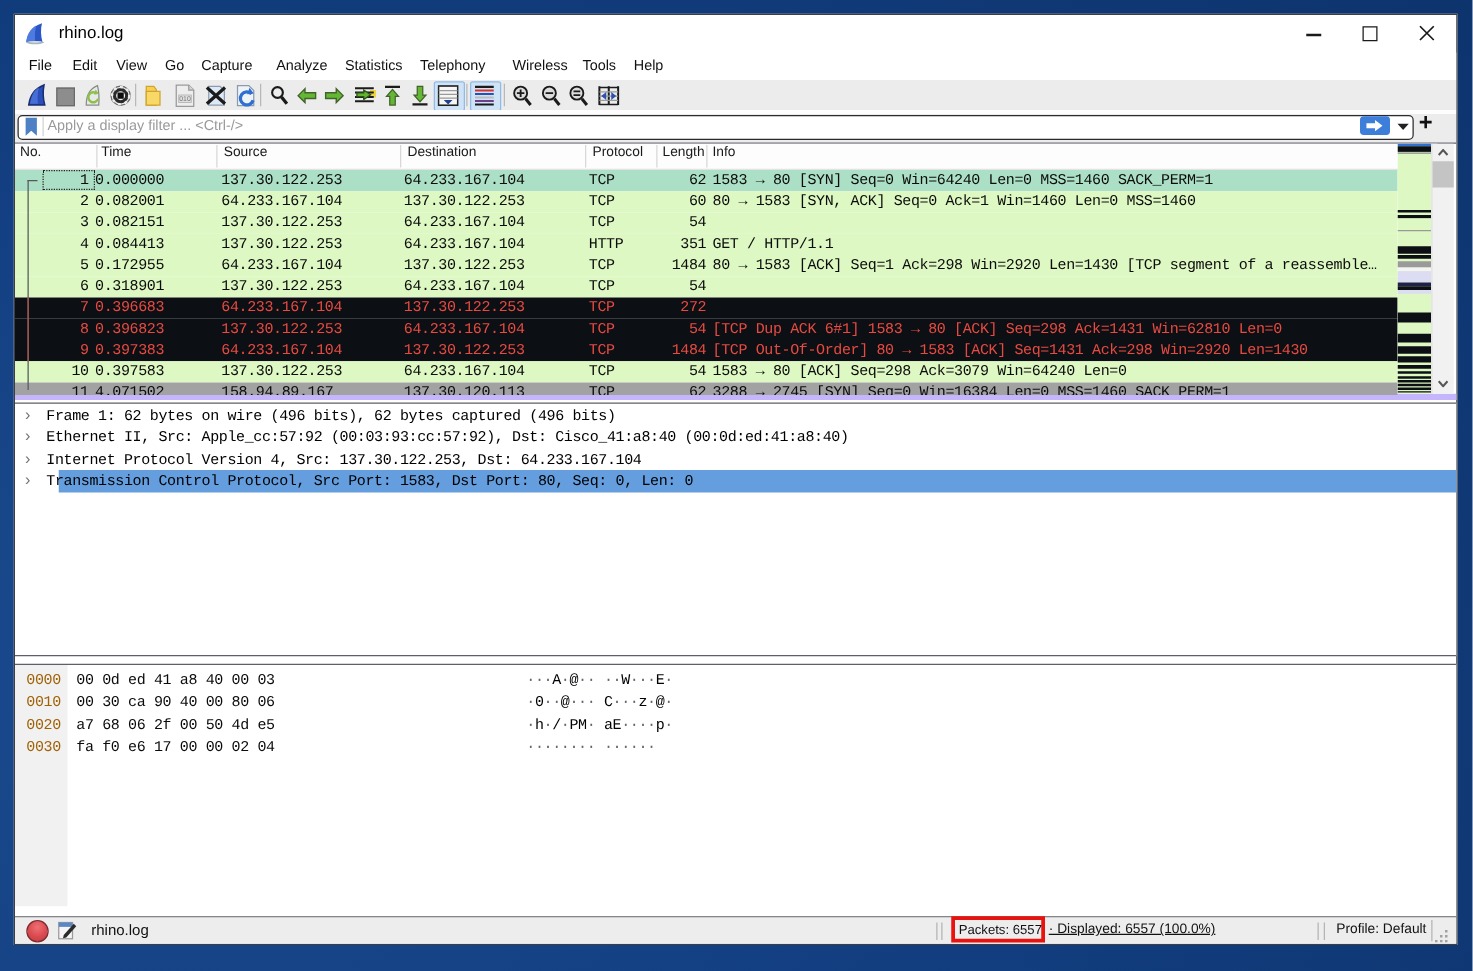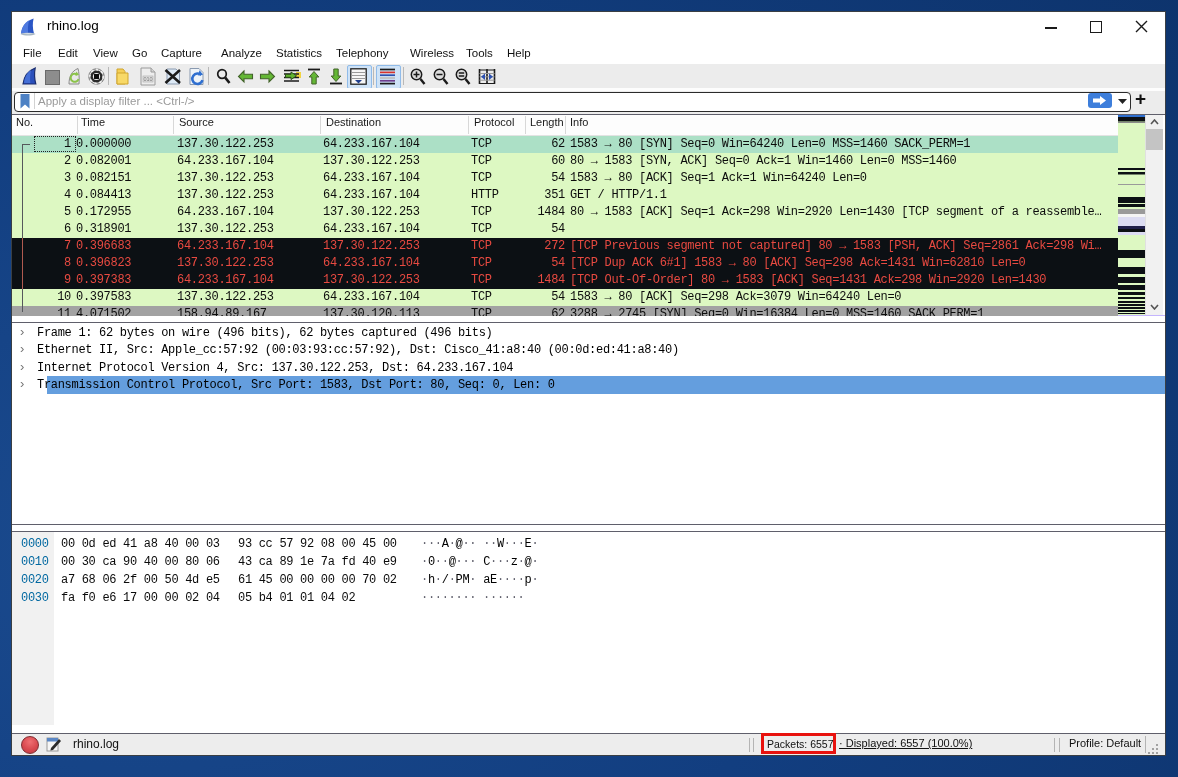--- a/index.html
+++ b/index.html
@@ -9,21 +9,21 @@
 .mono{font-family:"Liberation Mono",monospace;font-size:12px;letter-spacing:-0.3px;white-space:pre;}
 .mono b{font-weight:normal;color:#000;}
 
 .mi{position:absolute;top:0;font-size:11.5px;color:#111;line-height:22px;}
 
 #tbar{position:absolute;left:0;top:52px;width:1153px;height:24px;background:#ececec;}
 #fbar{position:absolute;left:0;top:76px;width:1153px;height:26px;background:linear-gradient(#fdfdfd 0,#fdfdfd 3px,#ececec 3px);}
 .tsep{position:absolute;top:3px;width:1px;height:18px;background:#b8b8b8;}
 .chk{position:absolute;top:1px;width:23px;height:22px;background:#cfe3f7;border:1px solid #90bbe9;border-radius:2px;}
 
-#plist{position:absolute;left:0;top:102px;width:1153px;height:200px;background:#fff;border-top:1px solid #5f5f6b;border-bottom:1px solid #c4b5fd;}
+#plist{position:absolute;left:0;top:102px;width:1153px;height:200px;background:#fff;border-top:1px solid #5f5f6b;border-bottom:5px solid #c4b5fd;}
 .hsep{position:absolute;top:1px;width:1px;height:18px;background:#d8d8d8;}
 .row{position:absolute;left:0;width:1106px;height:17px;overflow:hidden;}
 .row span{position:absolute;top:0;line-height:17px;}
 .gr{background:#ddf8c2;color:#0c0c0c;}
 .bad{background:#0c1014;color:#e84a41;}
 .sel{background:#ace0c6;color:#0c0c0c;}
 .gry{background:#a2a2a2;color:#0c0c0c;}
 .cN{left:0;width:59px;text-align:right;}
 .cT{left:64px;}.cS{left:165px;}.cD{left:311px;}.cP{left:459px;}
 .cL{left:430px;width:123px;text-align:right;}
@@ -198,25 +198,25 @@
       <div class="a" style="left:558px;top:1px;text-align:center;">Info</div>
       <div class="hsep" style="left:65px"></div>
       <div class="hsep" style="left:161px"></div>
       <div class="hsep" style="left:308px"></div>
       <div class="hsep" style="left:456px"></div>
       <div class="hsep" style="left:513px"></div>
       <div class="hsep" style="left:553px"></div>
     </div>
     <div class="row mono sel" style="top:21px"><span class="cN">1</span><span class="cT">0.000000</span><span class="cS">137.30.122.253</span><span class="cD">64.233.167.104</span><span class="cP">TCP</span><span class="cL">62</span><span class="cI">1583 → 80 [SYN] Seq=0 Win=64240 Len=0 MSS=1460 SACK_PERM=1</span></div>
     <div class="row mono gr" style="top:38px"><span class="cN">2</span><span class="cT">0.082001</span><span class="cS">64.233.167.104</span><span class="cD">137.30.122.253</span><span class="cP">TCP</span><span class="cL">60</span><span class="cI">80 → 1583 [SYN, ACK] Seq=0 Ack=1 Win=1460 Len=0 MSS=1460</span></div>
-    <div class="row mono gr" style="top:55px"><span class="cN">3</span><span class="cT">0.082151</span><span class="cS">137.30.122.253</span><span class="cD">64.233.167.104</span><span class="cP">TCP</span><span class="cL">54</span><span class="cI">1583 → 80 [ACK] Seq=1 Ack=1 Win=64240 Len=0</span></div>
+    <div class="row mono gr" style="top:55px"><span class="cN">3</span><span class="cT">0.082151</span><span class="cS">137.30.122.253</span><span class="cD">64.233.167.104</span><span class="cP">TCP</span><span class="cL">54</span></div>
     <div class="row mono gr" style="top:72px"><span class="cN">4</span><span class="cT">0.084413</span><span class="cS">137.30.122.253</span><span class="cD">64.233.167.104</span><span class="cP">HTTP</span><span class="cL">351</span><span class="cI">GET / HTTP/1.1</span></div>
     <div class="row mono gr" style="top:89px"><span class="cN">5</span><span class="cT">0.172955</span><span class="cS">64.233.167.104</span><span class="cD">137.30.122.253</span><span class="cP">TCP</span><span class="cL">1484</span><span class="cI">80 → 1583 [ACK] Seq=1 Ack=298 Win=2920 Len=1430 [TCP segment of a reassemble…</span></div>
     <div class="row mono gr" style="top:106px"><span class="cN">6</span><span class="cT">0.318901</span><span class="cS">137.30.122.253</span><span class="cD">64.233.167.104</span><span class="cP">TCP</span><span class="cL">54</span></div>
-    <div class="row mono bad" style="top:123px"><span class="cN">7</span><span class="cT">0.396683</span><span class="cS">64.233.167.104</span><span class="cD">137.30.122.253</span><span class="cP">TCP</span><span class="cL">272</span><span class="cI">[TCP Previous segment not captured] 80 → 1583 [PSH, ACK] Seq=2861 Ack=298 Wi…</span></div>
+    <div class="row mono bad" style="top:123px"><span class="cN">7</span><span class="cT">0.396683</span><span class="cS">64.233.167.104</span><span class="cD">137.30.122.253</span><span class="cP">TCP</span><span class="cL">272</span></div>
     <div class="row mono bad" style="top:140px"><span class="cN">8</span><span class="cT">0.396823</span><span class="cS">137.30.122.253</span><span class="cD">64.233.167.104</span><span class="cP">TCP</span><span class="cL">54</span><span class="cI">[TCP Dup ACK 6#1] 1583 → 80 [ACK] Seq=298 Ack=1431 Win=62810 Len=0</span></div>
     <div class="row mono bad" style="top:157px"><span class="cN">9</span><span class="cT">0.397383</span><span class="cS">64.233.167.104</span><span class="cD">137.30.122.253</span><span class="cP">TCP</span><span class="cL">1484</span><span class="cI">[TCP Out-Of-Order] 80 → 1583 [ACK] Seq=1431 Ack=298 Win=2920 Len=1430</span></div>
     <div class="row mono gr" style="top:174px"><span class="cN">10</span><span class="cT">0.397583</span><span class="cS">137.30.122.253</span><span class="cD">64.233.167.104</span><span class="cP">TCP</span><span class="cL">54</span><span class="cI">1583 → 80 [ACK] Seq=298 Ack=3079 Win=64240 Len=0</span></div>
     <div class="row mono gry" style="top:191px;height:10px;"><span class="cN">11</span><span class="cT">4.071502</span><span class="cS">158.94.89.167</span><span class="cD">137.30.120.113</span><span class="cP">TCP</span><span class="cL">62</span><span class="cI">3288 → 2745 [SYN] Seq=0 Win=16384 Len=0 MSS=1460 SACK_PERM=1</span></div>
 
     <div class="a" style="left:22px;top:21px;width:40px;height:14px;border:1px dotted #222;"></div>
     <div class="a" style="left:9.5px;top:29px;width:8px;height:1px;background:#55585c;"></div>
     <div class="a" style="left:9.5px;top:29px;width:1px;height:168px;background:#55585c;"></div>
     <div class="a" style="left:9.5px;top:123px;width:1px;height:51px;background:#b05a50;"></div>
 
@@ -267,23 +267,22 @@
     <div class="exp" style="top:37px">›</div>
     <div class="exp" style="top:54px">›</div>
     <div class="drow mono" style="top:2px">Frame 1: 62 bytes on wire (496 bits), 62 bytes captured (496 bits)</div>
     <div class="drow mono" style="top:19px">Ethernet II, Src: Apple_cc:57:92 (00:03:93:cc:57:92), Dst: Cisco_41:a8:40 (00:0d:ed:41:a8:40)</div>
     <div class="drow mono" style="top:37px">Internet Protocol Version 4, Src: 137.30.122.253, Dst: 64.233.167.104</div>
     <div class="drow mono" style="top:54px">Transmission Control Protocol, Src Port: 1583, Dst Port: 80, Seq: 0, Len: 0</div>
   </div>
 
   <div id="hex">
     <div class="a" style="left:0;top:0;width:42px;height:193px;background:#f1f1f1;"></div>
-    <div class="mono a" style="left:9px;top:3px;line-height:18px;color:#0369a1;">0000<br>0010<br>0020<br>0030</div>
+    <div class="mono a" style="left:9px;top:3px;line-height:18px;color:#a16207;">0000<br>0010<br>0020<br>0030</div>
     <div class="mono a" style="left:49px;top:3px;line-height:18px;color:#0b0b0b;">00 0d ed 41 a8 40 00 03<br>00 30 ca 90 40 00 80 06<br>a7 68 06 2f 00 50 4d e5<br>fa f0 e6 17 00 00 02 04</div>
-    <div class="mono a" style="left:226px;top:3px;line-height:18px;color:#0b0b0b;">93 cc 57 92 08 00 45 00<br>43 ca 89 1e 7a fd 40 e9<br>61 45 00 00 00 00 70 02<br>05 b4 01 01 04 02</div>
     <div class="mono a" style="left:409px;top:3px;line-height:18px;color:#63636f;">···<b>A</b>·<b>@</b>·· ··<b>W</b>···<b>E</b>·<br>·<b>0</b>··<b>@</b>··· <b>C</b>···<b>z</b>·<b>@</b>·<br>·<b>h</b>·<b>/</b>·<b>PM</b>· <b>aE</b>····<b>p</b>·<br>········ ······</div>
   </div>
 
   <div id="sbar">
     <div class="a" style="left:9px;top:2px;width:16px;height:16px;border-radius:50%;background:radial-gradient(circle at 50% 30%, #ef6f72 0%, #d94a50 55%, #bf3a41 100%);border:1px solid #7e2b30;"></div>
     <svg class="a" style="left:34px;top:2px" width="16" height="16" viewBox="0 0 16 16">
       <rect x="1" y="2" width="11" height="13" fill="#f5f5f5" stroke="#9a9a9a"></rect>
       <rect x="1" y="2" width="11" height="3.5" fill="#5b87c5"></rect>
       <path d="M5 12 L13 3 l2 2 -8 9 -2.6.6 Z" fill="#2b2b2b"></path>
     </svg>

